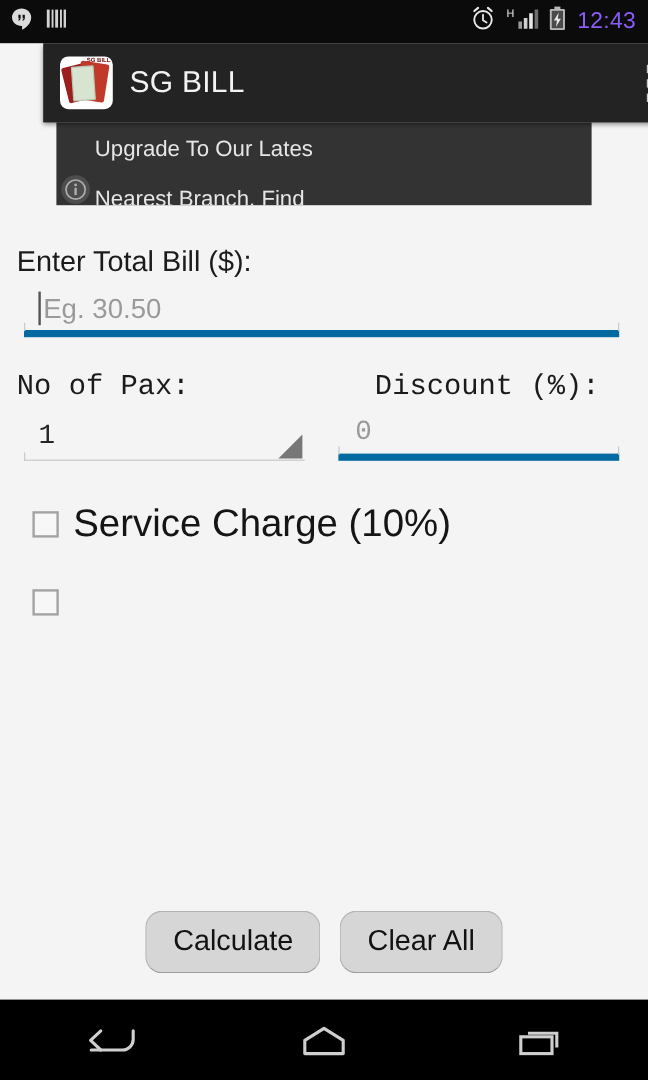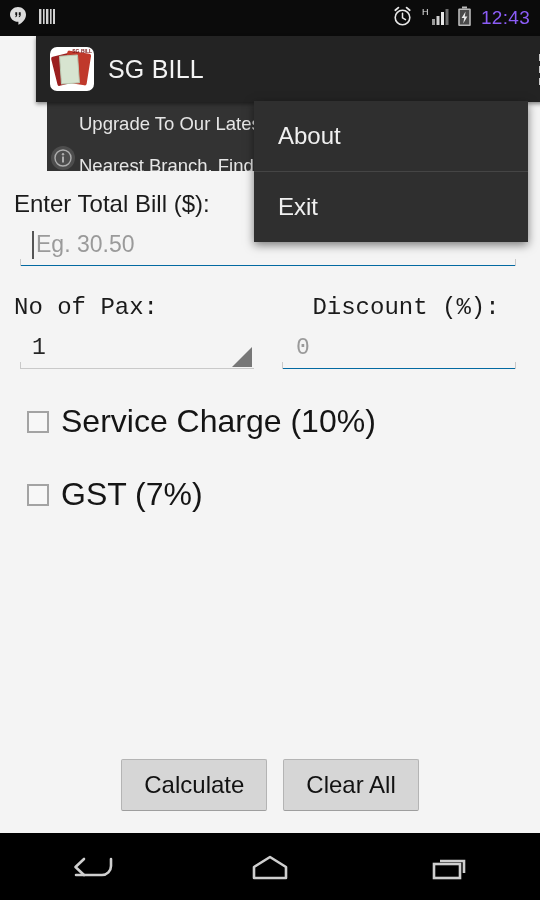--- a/index.html
+++ b/index.html
@@ -110,29 +110,29 @@
   }
   .popup-item {
     height: 70px; display: flex; align-items: center;
     padding-left: 24px;
     color: #f0f0f0; font-size: 24px;
     cursor: pointer;
   }
   .popup-divider { height: 1px; background: #454545; }
 
   
-  .content { position: absolute; left: 0; top: 102px; width: 536px; }
+  .content { position: absolute; left: 0; top: 117px; width: 536px; }
   .field-label {
     font-size: 24px; color: #1b1b1b;
     margin: 0 0 6px 14px;
   }
   .underline-input {
     position: relative;
     height: 42px;
-    border-bottom: 1px solid #0369a1;
+    border-bottom: 6px solid #0369a1;
     display: flex; align-items: center;
   }
   .underline-input::before,
   .underline-input::after {
     content: ""; position: absolute; bottom: -1px; width: 1px; height: 7px;
     background: #c9c9c9;
   }
   .underline-input::before { left: 0; }
   .underline-input::after { right: 0; }
   .ph { font-size: 23px; color: #9a9a9a; }
@@ -186,21 +186,21 @@
 
   
   .buttons {
     position: absolute; left: 0; top: 759px; width: 540px;
     display: flex; justify-content: center; gap: 16px;
   }
   .btn {
     background: #d6d6d6;
     border: 1px solid #b4b4b4;
     border-bottom-color: #9e9e9e;
-    border-radius: 2px;
+    border-radius: 14px;
     font-size: 24px; color: #121212;
     padding: 11px 22px;
     cursor: pointer;
     font-family: "Liberation Sans", sans-serif;
   }
 
   
   .navbar {
     position: absolute; left: 0; bottom: 0;
     width: 540px; height: 67px;
@@ -314,35 +314,29 @@
       </div>
     </div>
 
     <div class="checks">
       <div class="check-row">
         <div class="checkbox"></div>
         <div class="check-label">Service Charge (10%)</div>
       </div>
       <div class="check-row">
         <div class="checkbox"></div>
-        <div class="check-label">GST (7%)</div>
       </div>
     </div>
   </div>
 
   <div class="buttons">
     <button class="btn">Calculate</button>
     <button class="btn">Clear All</button>
   </div>
 
-  <div class="popup">
-    <div class="popup-item">About</div>
-    <div class="popup-divider"></div>
-    <div class="popup-item">Exit</div>
-  </div>
 
   <div class="navbar">
     <div class="nav-btn">
       <svg width="46" height="30" viewBox="0 0 46 30">
         <path d="M44 7v7c0 5-4 9-9 9H9" fill="none" stroke="#cfcfcf" stroke-width="2.6" stroke-linecap="round"></path>
         <path d="M17 15 8.5 23 17 31" fill="none" stroke="#cfcfcf" stroke-width="2.6" stroke-linecap="round" stroke-linejoin="round" transform="translate(0,-8)"></path>
       </svg>
     </div>
     <div class="nav-btn">
       <svg width="46" height="30" viewBox="0 0 46 30">

